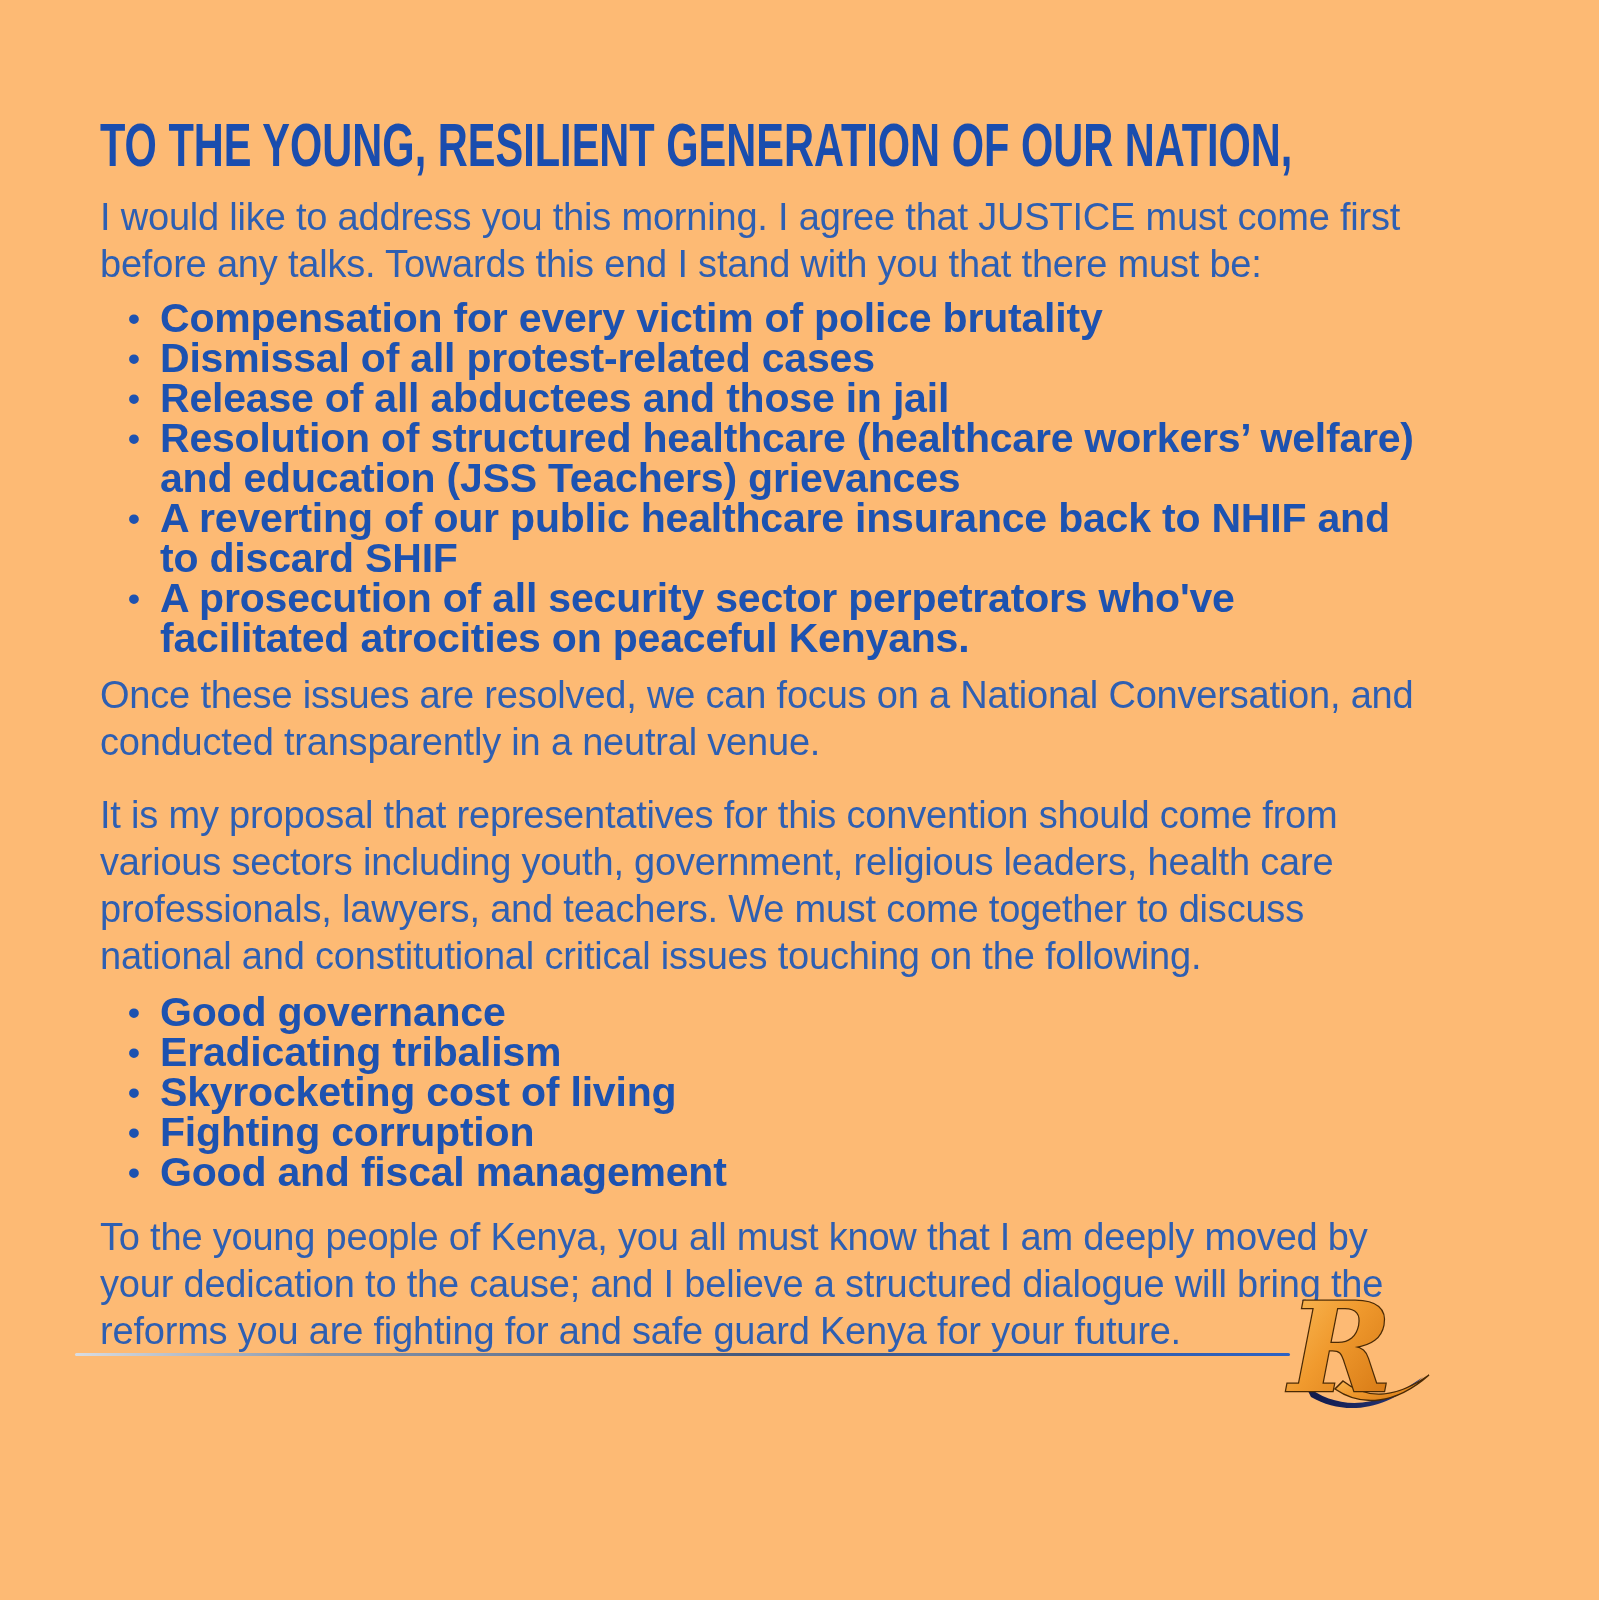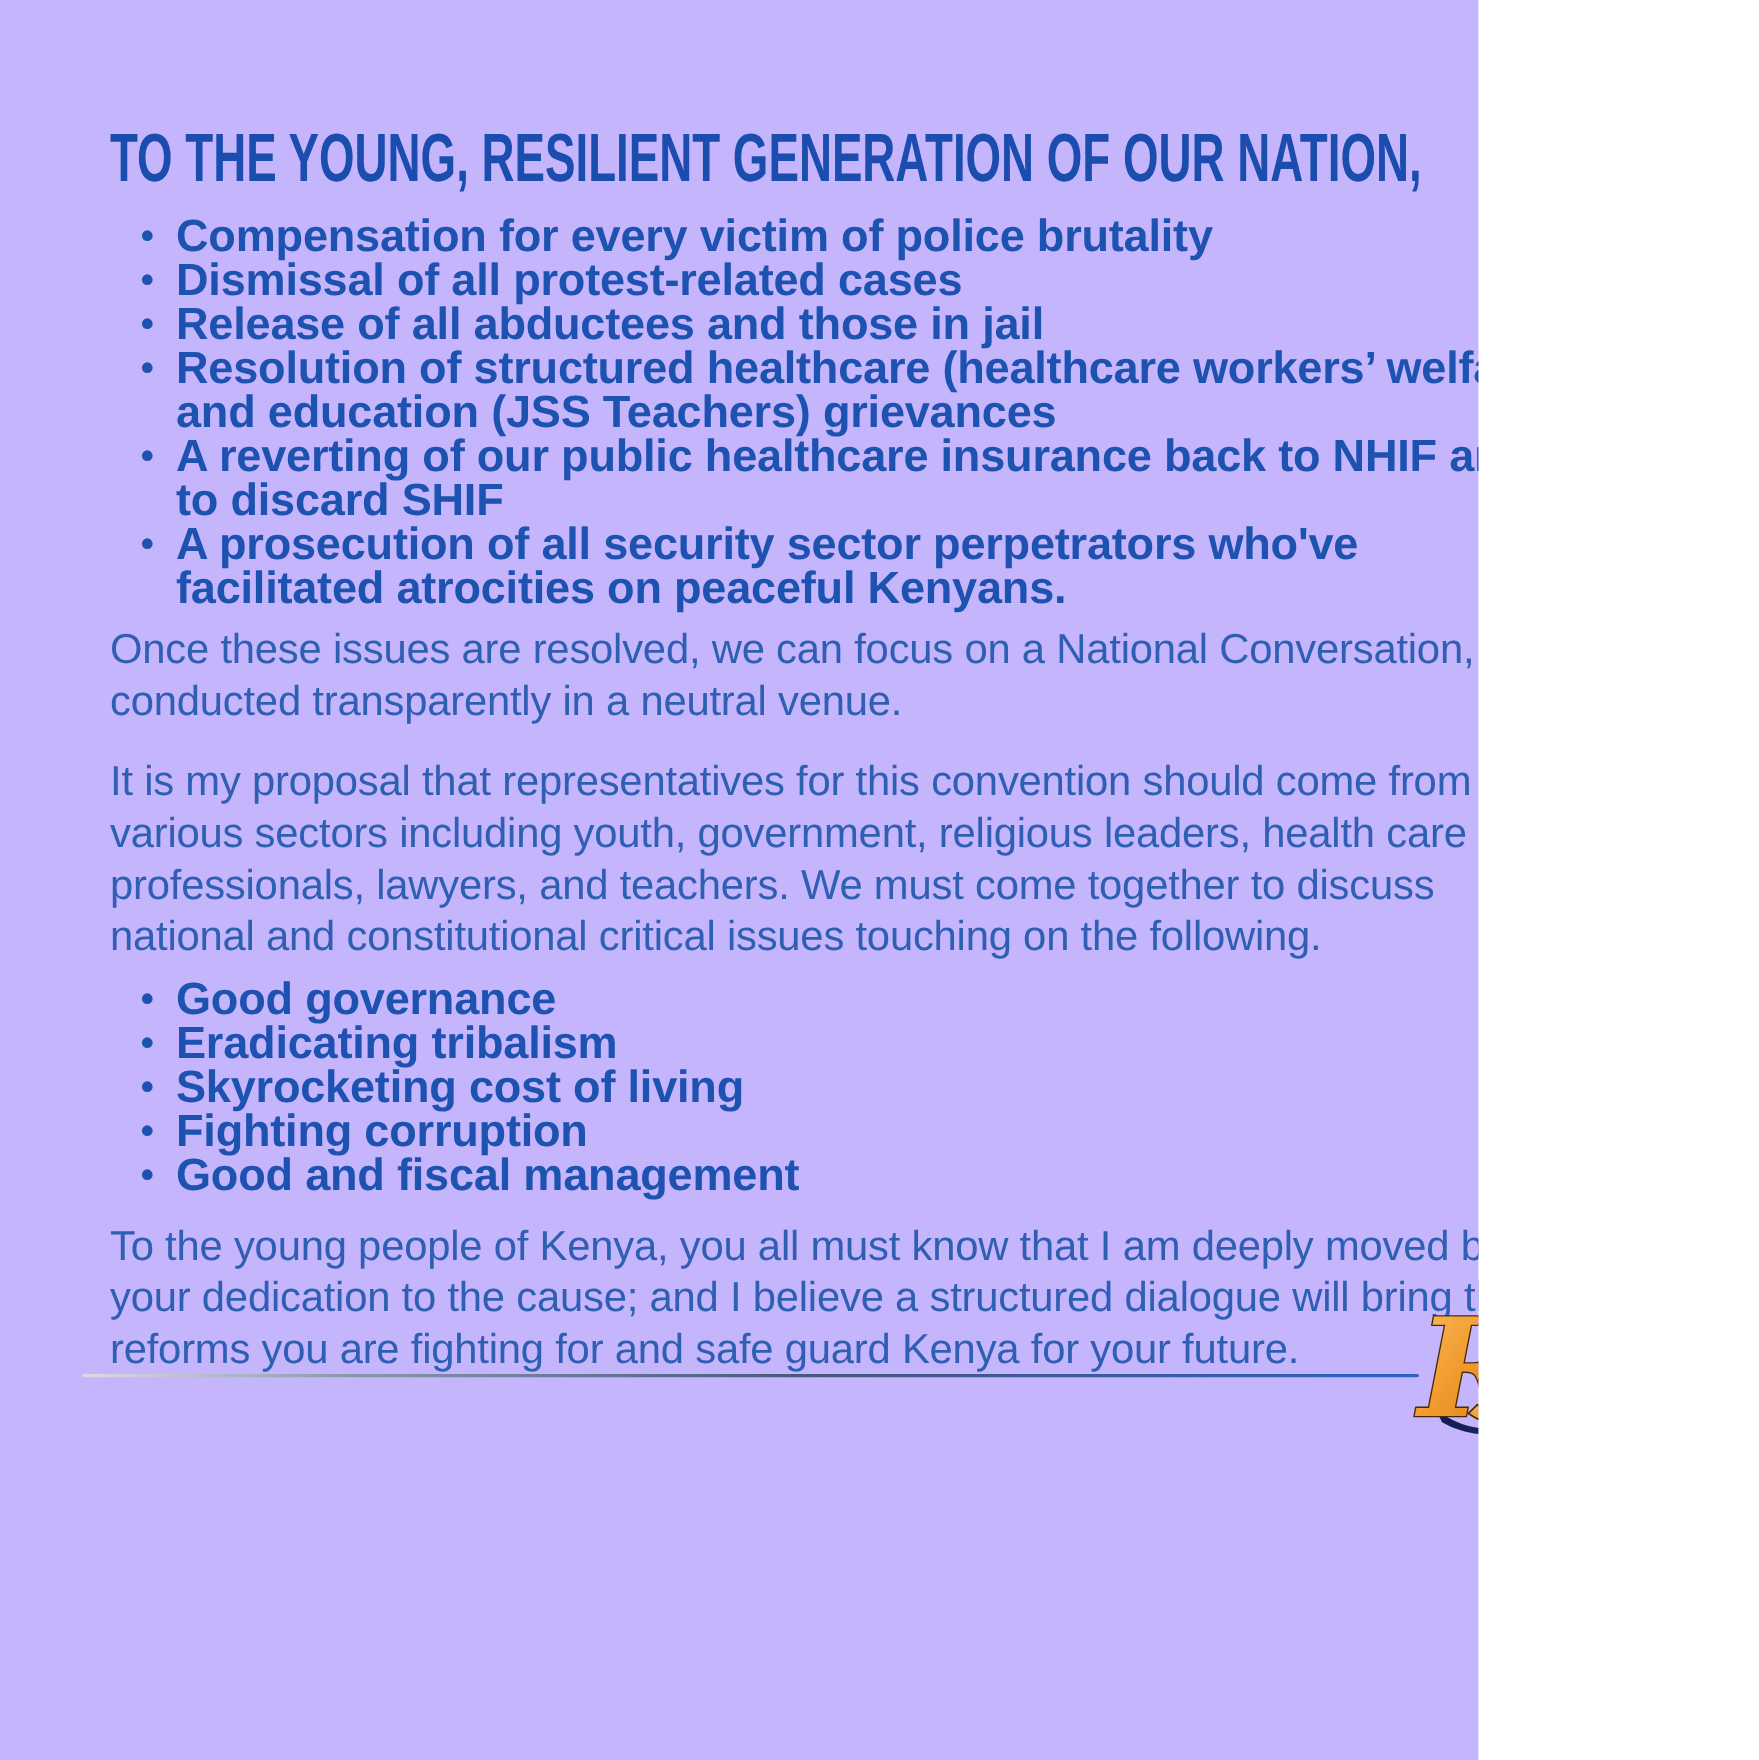--- a/index.html
+++ b/index.html
@@ -2,23 +2,23 @@
 <html><head>
 <meta charset="utf-8">
 <style>
   html, body {
     margin: 0;
     padding: 0;
     background: #ffffff;
   }
   .page {
     position: relative;
-    width: 1344px;
+    width: 1599px;
     height: 1600px;
-    background: #c4b5fd;
+    background: #fdba74;
     overflow: hidden;
     font-family: "Liberation Sans", sans-serif;
   }
   .content {
     position: absolute;
     left: 100px;
     top: 110px;
     width: 1325px;
   }
   
@@ -92,20 +92,21 @@
   }
 </style>
 </head>
 <body>
 
 <div class="page">
   <div class="content">
 
     <h1 class="headline">TO THE YOUNG, RESILIENT GENERATION OF OUR NATION,</h1>
 
+    <p class="para p-intro">I would like to address you this morning. I agree that  JUSTICE must come first before any talks. Towards this end I stand with you that there must be:</p>
 
     <ul class="blist list-demands">
       <li>Compensation for every victim of police brutality</li>
       <li>Dismissal of all protest-related cases</li>
       <li>Release of all abductees and those in jail</li>
       <li>Resolution of structured healthcare (healthcare workers’ welfare) and education (JSS Teachers) grievances</li>
       <li>A reverting of our public healthcare insurance back to NHIF and to discard SHIF</li>
       <li>A prosecution of all security sector perpetrators who've facilitated atrocities on peaceful Kenyans.</li>
     </ul>
 

